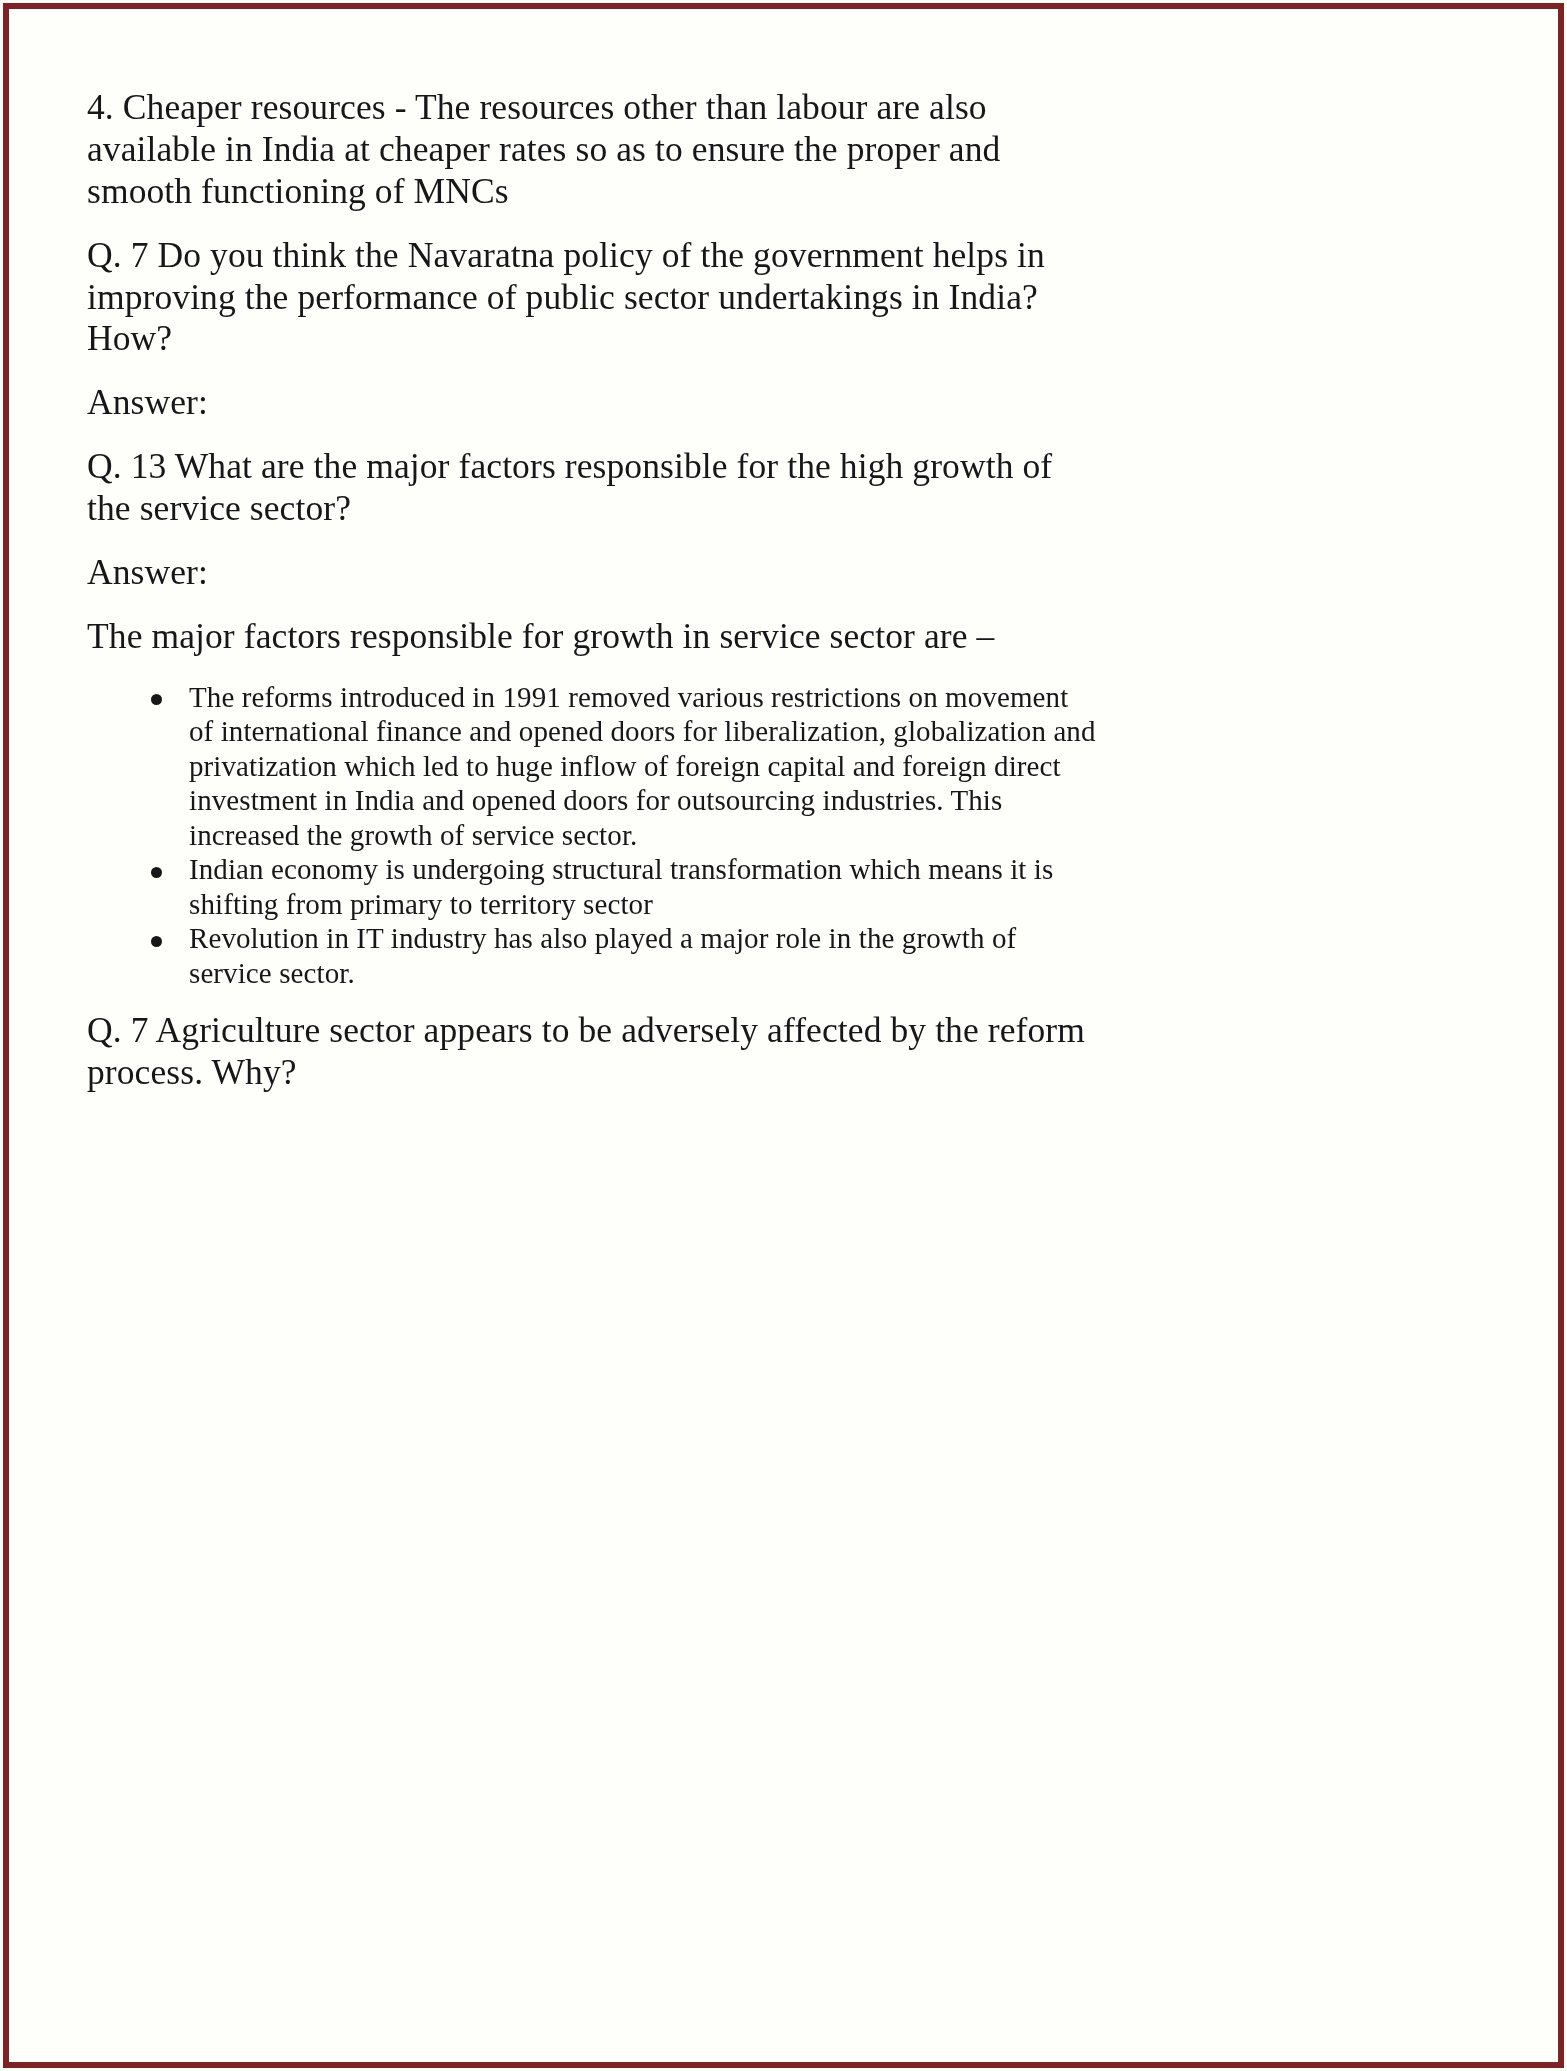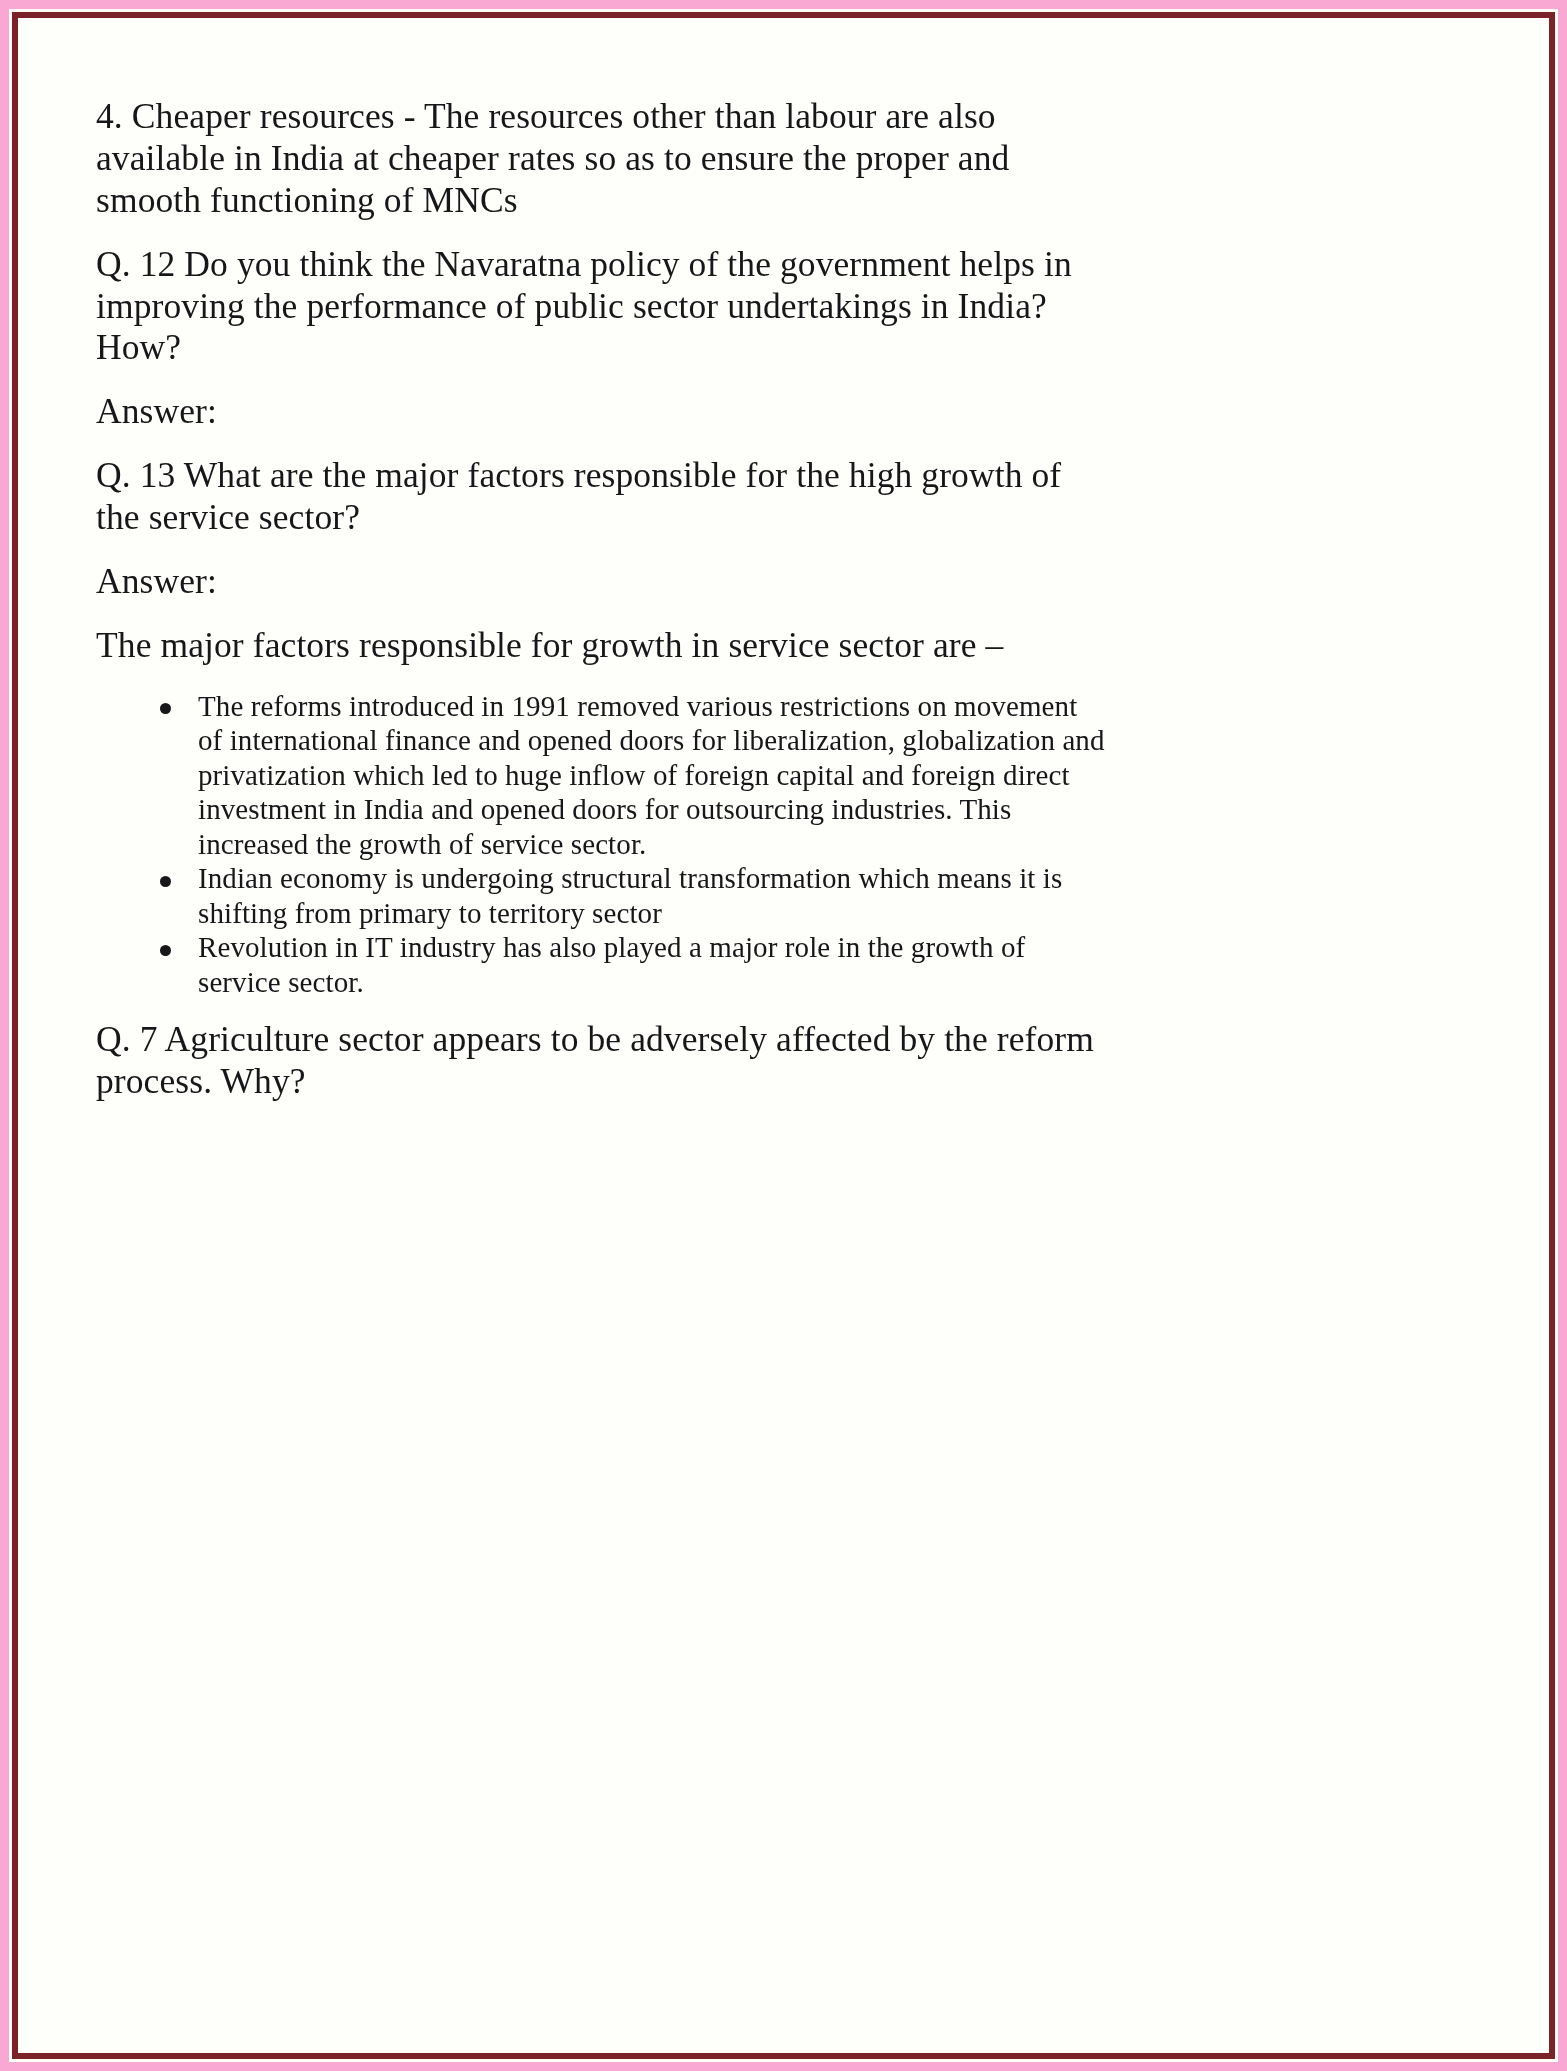--- a/index.html
+++ b/index.html
@@ -14,23 +14,22 @@
     overflow: hidden;
   }
 
   
   .page-frame {
     position: absolute;
     left: 0;
     top: 0;
     width: 1567px;
     height: 2071px;
-    background: #f9a8d4;
+    background: #000000;
     box-sizing: border-box;
-    padding: 9px;
   }
 
   
   .frame-gap {
     width: 100%;
     height: 100%;
     background: #fdfdf6;
     box-sizing: border-box;
     padding: 3px;
   }
@@ -103,21 +102,21 @@
 <body>
 
 <div class="page-frame">
   <div class="frame-gap">
     <div class="frame-inner-rule">
       <div class="sheet">
         <div class="content">
 
           <p class="para">4. Cheaper resources - The resources other than labour are also available in India at cheaper rates so as to ensure the proper and smooth functioning of MNCs</p>
 
-          <p class="para">Q. 12 Do you think the Navaratna policy of the government helps in improving the performance of public sector undertakings in India? How?</p>
+          <p class="para">Q. 7 Do you think the Navaratna policy of the government helps in improving the performance of public sector undertakings in India? How?</p>
 
           <p class="para">Answer:</p>
 
 
 
           <p class="para">Q. 13 What are the major factors responsible for the high growth of the service sector?</p>
 
           <p class="para">Answer:</p>
 
           <p class="para">The major factors responsible for growth in service sector are –</p>

